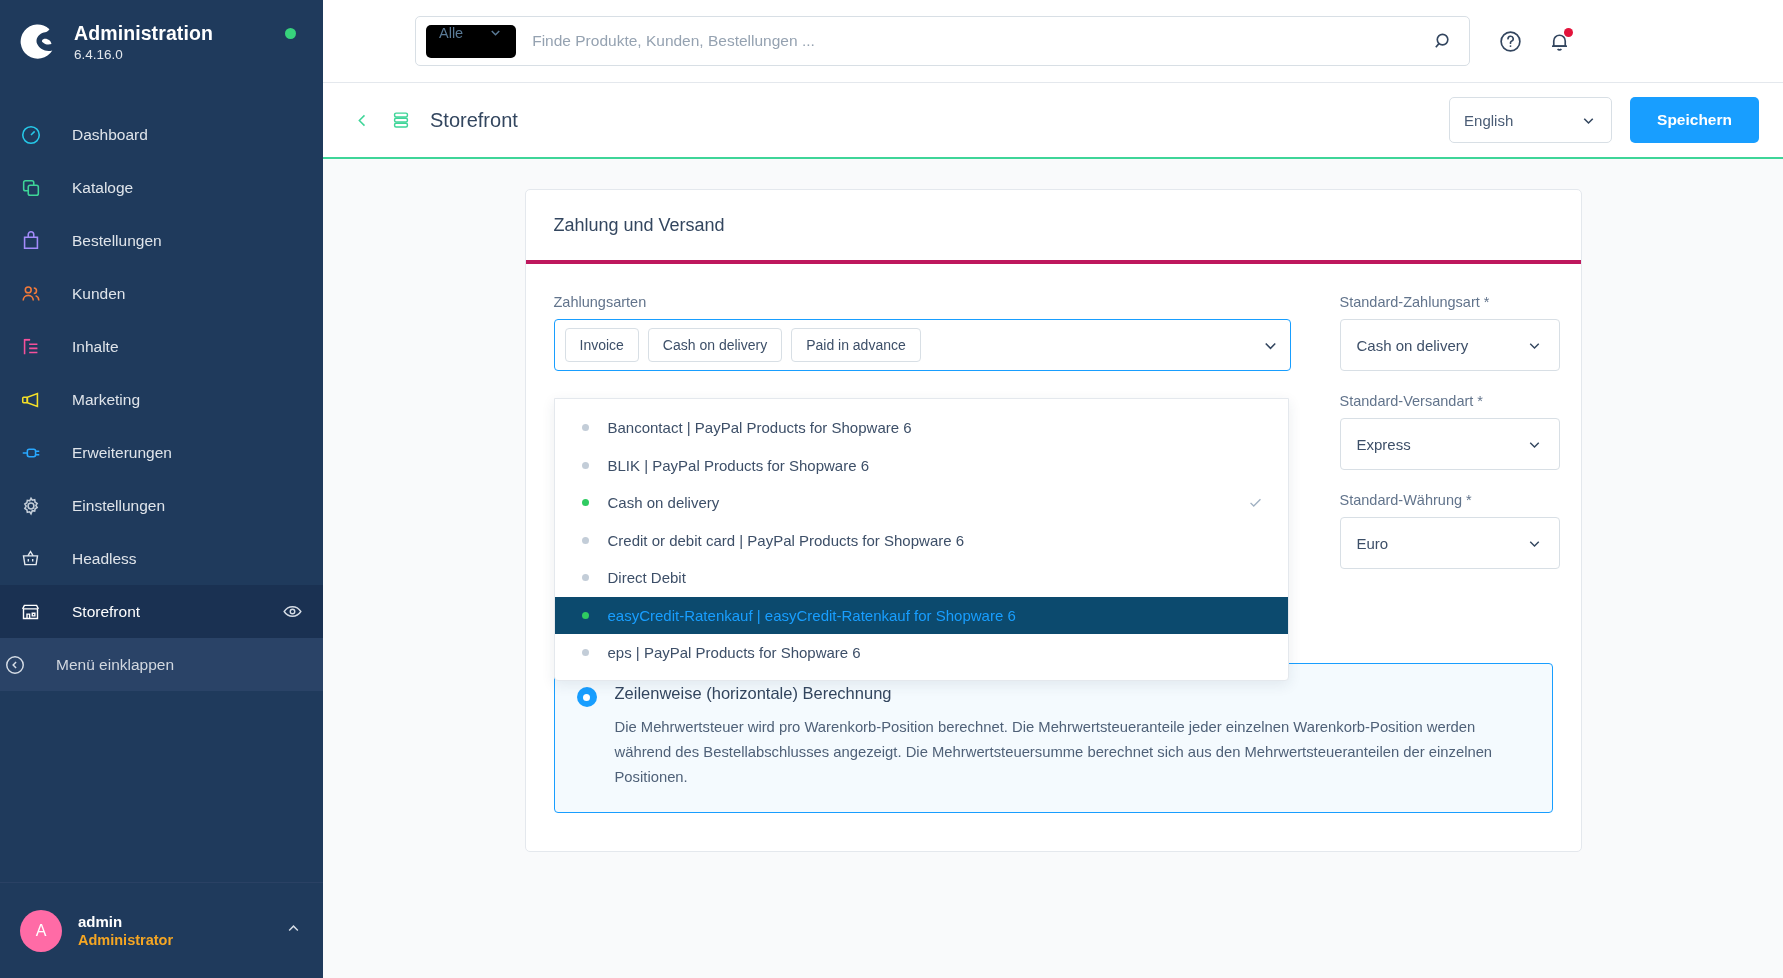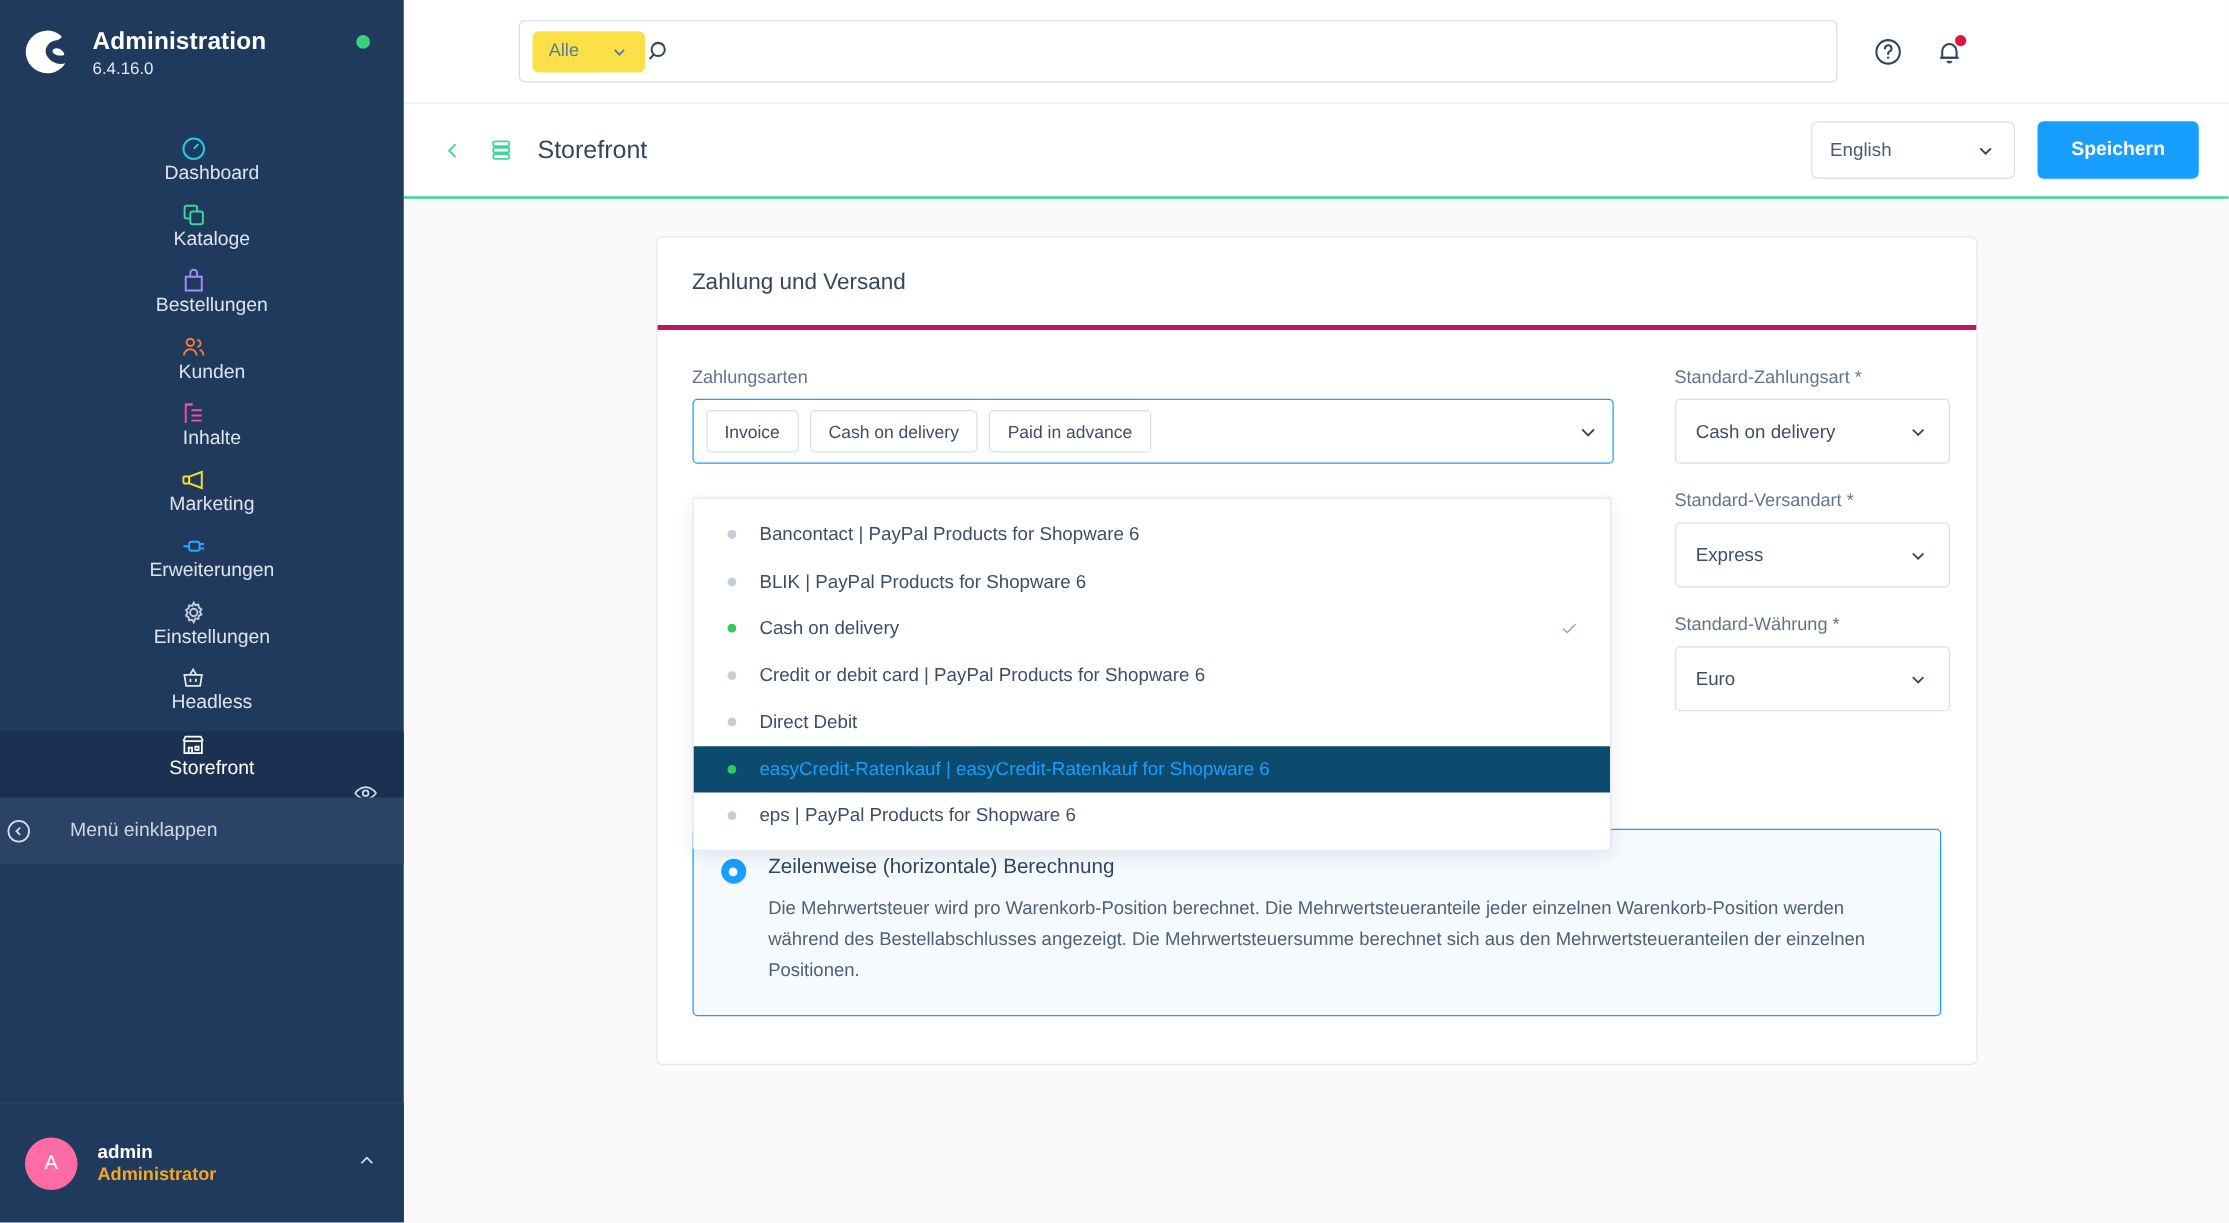--- a/index.html
+++ b/index.html
@@ -25,21 +25,21 @@
   .logo-mark { width: 38px; height: 38px; margin-right: 16px; flex-shrink: 0; }
   .sb-title { font-size: 19.5px; font-weight: bold; color: #fff; line-height: 22px; letter-spacing: .1px; }
   .sb-version { font-size: 13.5px; color: #e3e7ec; margin-top: 3px; }
   .status-dot {
     width: 11px; height: 11px; border-radius: 50%;
     background: #37d27c; position: absolute; right: 27px; top: 28px;
   }
   .nav { margin-top: 16px; }
   .nav-item {
     display: flex; align-items: center;
-    height: 53px; padding: 0 20px; cursor: pointer; flex-direction: column;
+    height: 53px; padding: 0 20px; cursor: pointer;
   }
   .nav-icon { width: 36px; display: flex; align-items: center; justify-content: flex-start; flex-shrink: 0; }
   .nav-label { font-size: 15.5px; color: #dfe4ea; margin-left: 16px; }
   .nav-item.active { background: #1a3152; }
   .nav-item.active .nav-label { color: #ffffff; }
   .sec-head {
     display: flex; align-items: center; justify-content: space-between;
     padding: 0 22px 0 24px; height: 46px; margin-top: 30px;
   }
   .sec-head .sec-title { font-size: 15px; font-weight: bold; color: #ffffff; }
@@ -70,22 +70,22 @@
     height: 83px; background: #fff; border-bottom: 1px solid #e4e8ed;
     display: flex; align-items: center; padding: 0 24px 0 92px;
     flex-shrink: 0;
   }
   .searchbox {
     flex: 1; height: 50px; border: 1px solid #d8dfe5; border-radius: 5px;
     display: flex; align-items: center; padding: 0 14px 0 10px; background: #fff;
     max-width: 1055px;
   }
   .pill {
-    background: #fde047; color: #5a7a96; border-radius: 5px;
-    height: 33px; display: flex; align-items: center; gap: 25px;
+    background: #000000; color: #5a7a96; border-radius: 5px;
+    height: 33px; display: flex; gap: 25px;
     padding: 0 13px; font-size: 14.5px; cursor: pointer;
   }
   .search-input {
     border: 0; outline: 0; flex: 1; margin-left: 16px;
     font-size: 15.5px; color: #8a97a6; font-family: inherit; background: transparent;
   }
   .search-input::placeholder { color: #95a2b1; }
   .top-icons { display: flex; align-items: center; gap: 24px; margin-left: 28px; }
   .icon-btn { cursor: pointer; display: flex; align-items: center; position: relative; }
   .bell-dot {
@@ -335,20 +335,21 @@
     <header class="topbar">
       <div class="searchbox">
         <div class="pill">
           <span>Alle</span>
           <span style="display:flex">
             <svg width="15" height="15" viewBox="0 0 24 24" fill="none" stroke="#5a7a96" stroke-width="2.4">
                 <path d="M6 9.5l6 6 6-6"></path>
               </svg>
           </span>
         </div>
+        <input class="search-input" value="" placeholder="Finde Produkte, Kunden, Bestellungen ..." style="">
         <span class="icon-btn">
           <svg width="23" height="23" viewBox="0 0 24 24" fill="none" stroke="#33465f" stroke-width="1.7">
               <circle cx="11" cy="10" r="5.5"></circle>
               <path d="M7.2 14.2L4 18"></path>
             </svg>
         </span>
       </div>
       <div class="top-icons">
         <span class="icon-btn">
           <svg width="25" height="25" viewBox="0 0 24 24" fill="none" stroke="#33465f" stroke-width="1.6">

